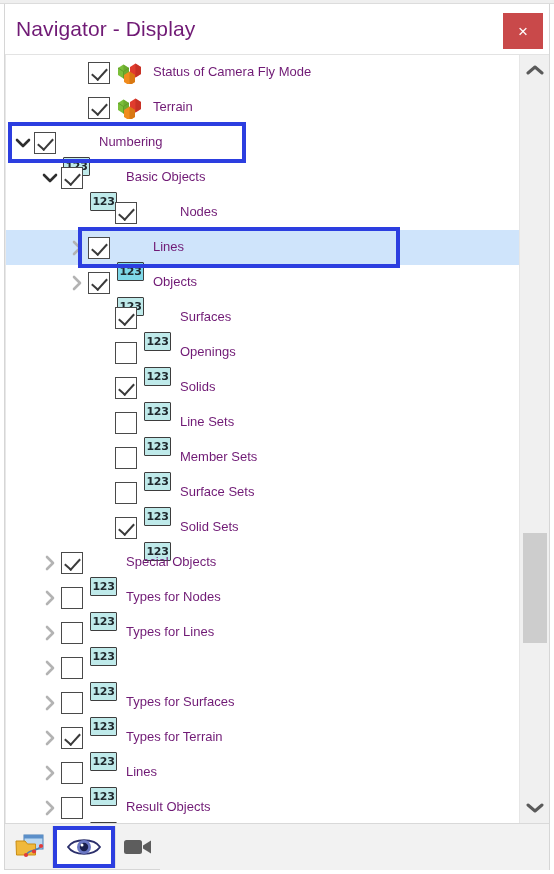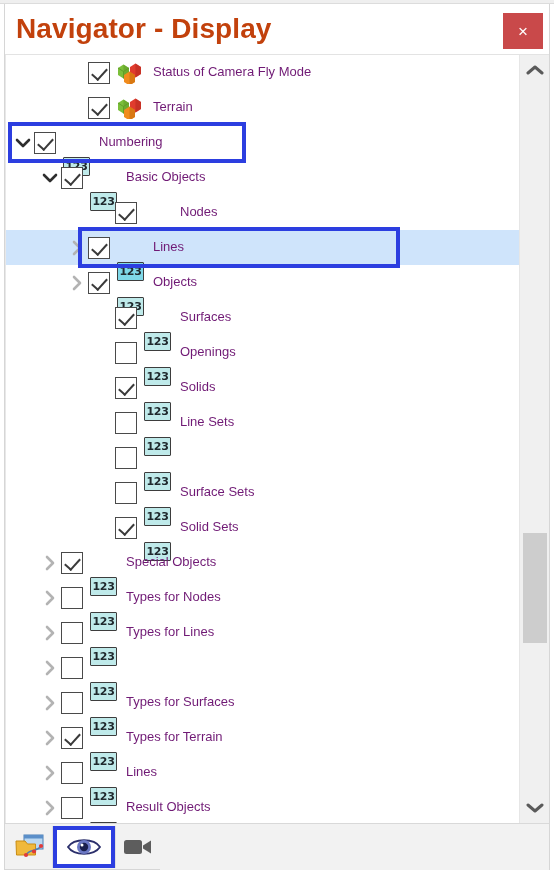--- a/index.html
+++ b/index.html
@@ -40,26 +40,25 @@
   
   .titlebar {
     position: relative;
     height: 50px;
     flex: 0 0 50px;
     background: #ffffff;
     display: flex;
     align-items: center;
   }
   .titlebar-text {
-    font-size: 28px;
-    color: #c2410c;
+    font-size: 21px;
+    color: #701a75;
     padding-left: 11px;
     letter-spacing: 0.1px;
     white-space: nowrap;
-    font-weight: bold;
   }
   .close-btn {
     position: absolute;
     right: 6px; top: 9px;
     width: 40px; height: 36px;
     background: #c9494a;
     color: #ffffff;
     display: flex;
     align-items: center;
     justify-content: center;
@@ -354,20 +353,21 @@
             <div class="twisty"></div>
             <div class="cbox"></div>
             <div class="icon123">123</div>
             <div class="label">Line Sets</div>
           </div>
           <div class="row">
             <div class="ind" style="width: 87px;"></div>
             <div class="twisty"></div>
             <div class="cbox"></div>
             <div class="icon123">123</div>
+            <div class="label">Member Sets</div>
           </div>
           <div class="row">
             <div class="ind" style="width: 87px;"></div>
             <div class="twisty"></div>
             <div class="cbox"></div>
             <div class="icon123">123</div>
             <div class="label">Surface Sets</div>
           </div>
           <div class="row">
             <div class="ind" style="width: 87px;"></div>

